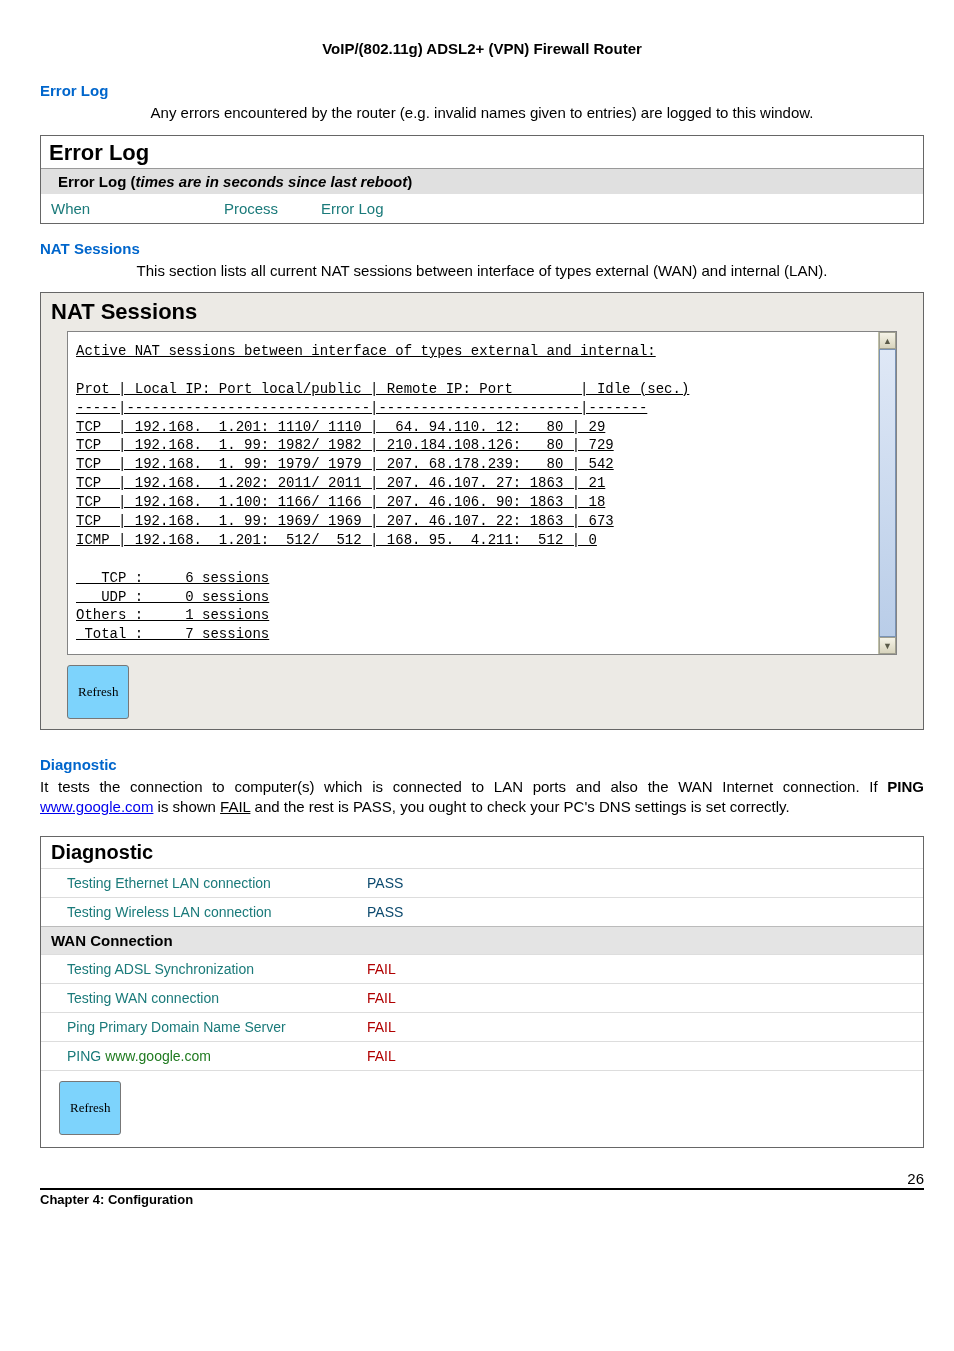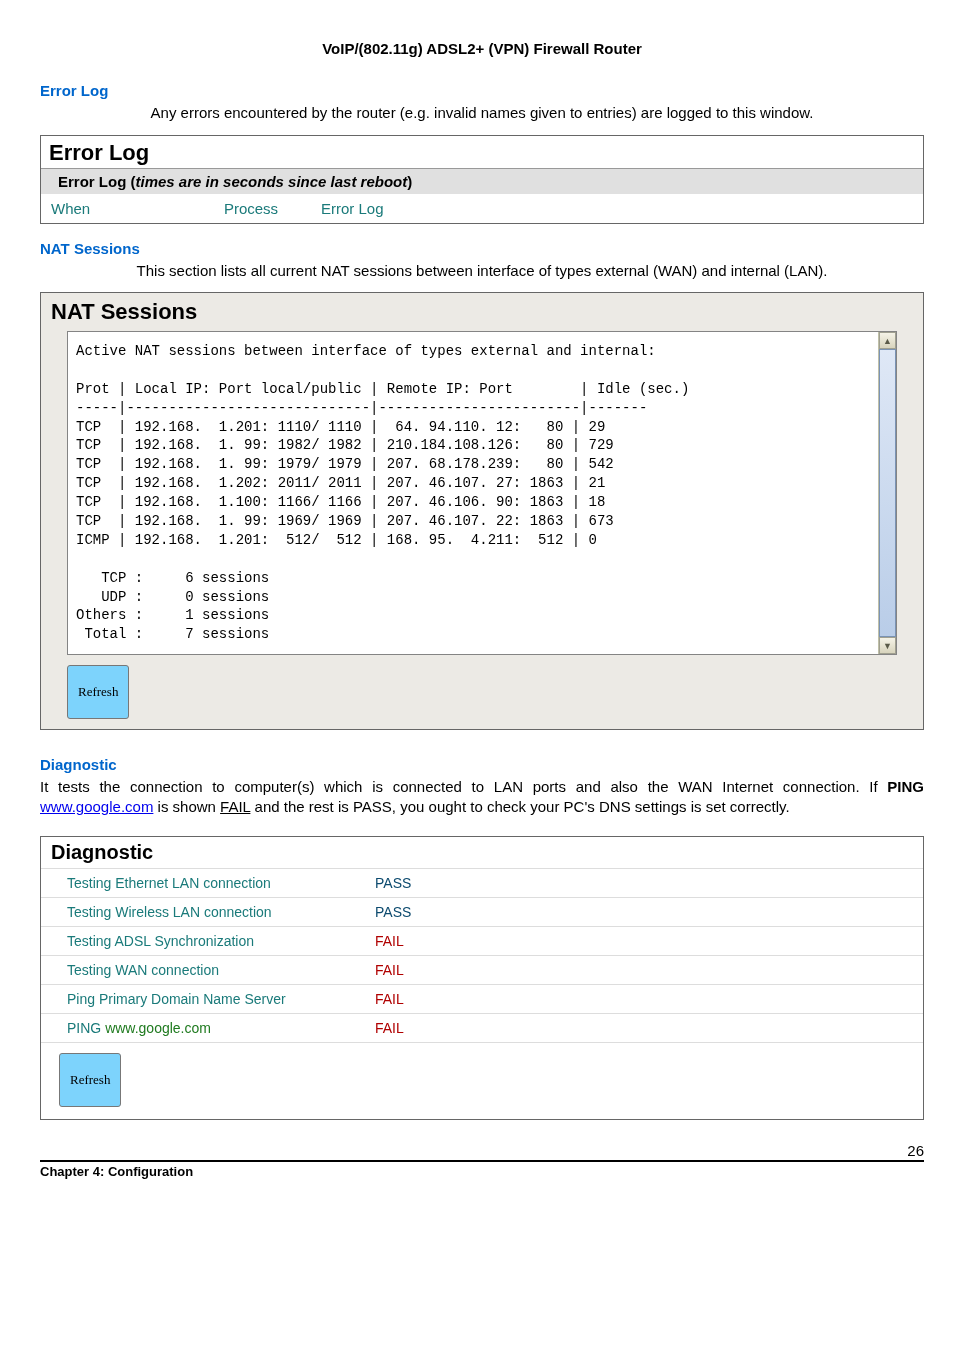--- a/index.html
+++ b/index.html
@@ -64,20 +64,21 @@
     background: #fff;
     position: relative;
   }
   .prebox {
     font-family: "Courier New", monospace;
     font-size: 14px;
     white-space: pre;
     padding: 10px 8px;
     line-height: 1.35;
     overflow: hidden;
+    text-decoration: underline;
   }
   .sb-track {
     position: absolute;
     right: 0; top: 0; bottom: 0;
     width: 17px;
     background: #ece9d8;
     border-left: 1px solid #c0c0a8;
   }
   .sb-btn {
     position: absolute;
@@ -111,21 +112,20 @@
   .link { color: #0000ee; text-decoration: underline; }
   .pass { color: #0c4a6e; }
   .fail { color: #b00000; }
   .diag-row {
     display: flex;
     align-items: center;
     padding: 6px 10px 6px 26px;
     border-top: 1px solid #ddd;
     font-size: 14px;
     color: #1a7a7a;
-    gap: 8px;
   }
   .diag-row > div:first-child { width: 300px; }
   .diag-panel {
     border: 1px solid #666;
     margin: 20px 0 40px 0;
     background: #fff;
   }
   .diag-title {
     font-size: 20px;
     font-weight: bold;
@@ -216,20 +216,21 @@
 <div class="diag-panel">
   <div class="diag-title">Diagnostic</div>
   <div class="diag-row">
     <div>Testing Ethernet LAN connection</div>
     <div class="pass">PASS</div>
   </div>
   <div class="diag-row">
     <div>Testing Wireless LAN connection</div>
     <div class="pass">PASS</div>
   </div>
+  <div class="diag-sub">WAN Connection</div>
   <div class="diag-row">
     <div>Testing ADSL Synchronization</div>
     <div class="fail">FAIL</div>
   </div>
   <div class="diag-row">
     <div>Testing WAN connection</div>
     <div class="fail">FAIL</div>
   </div>
   <div class="diag-row">
     <div>Ping Primary Domain Name Server</div>

